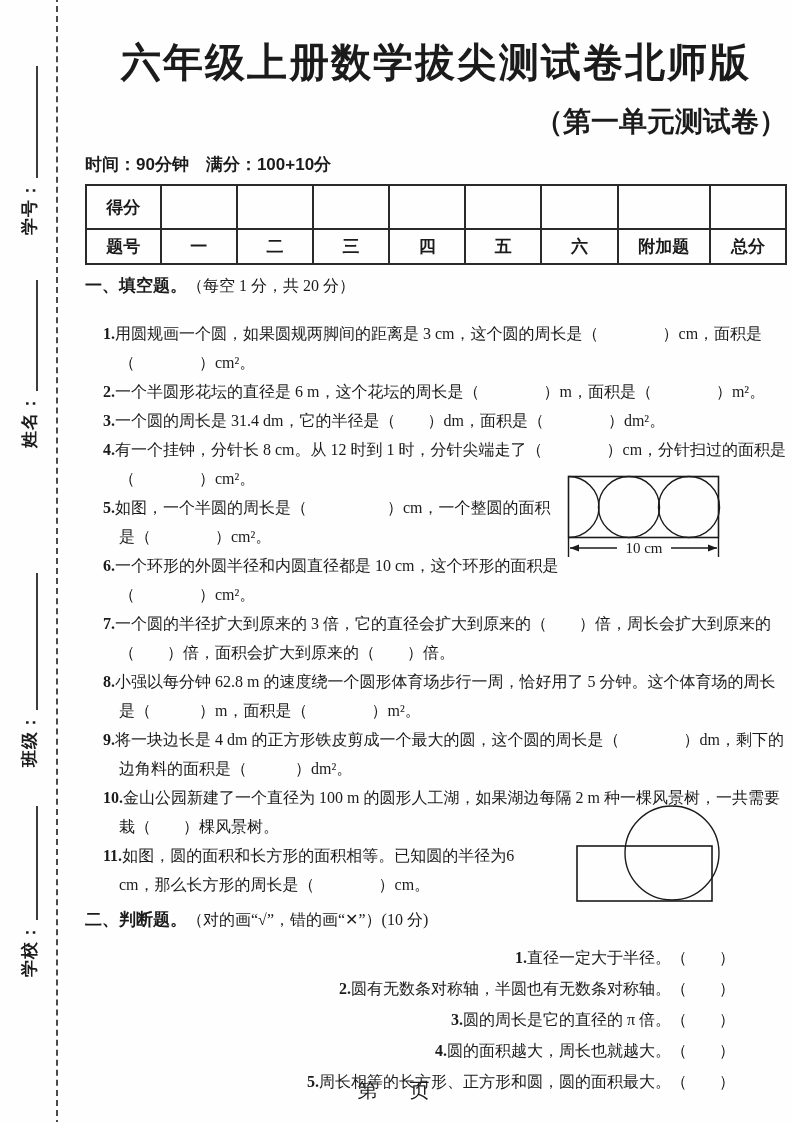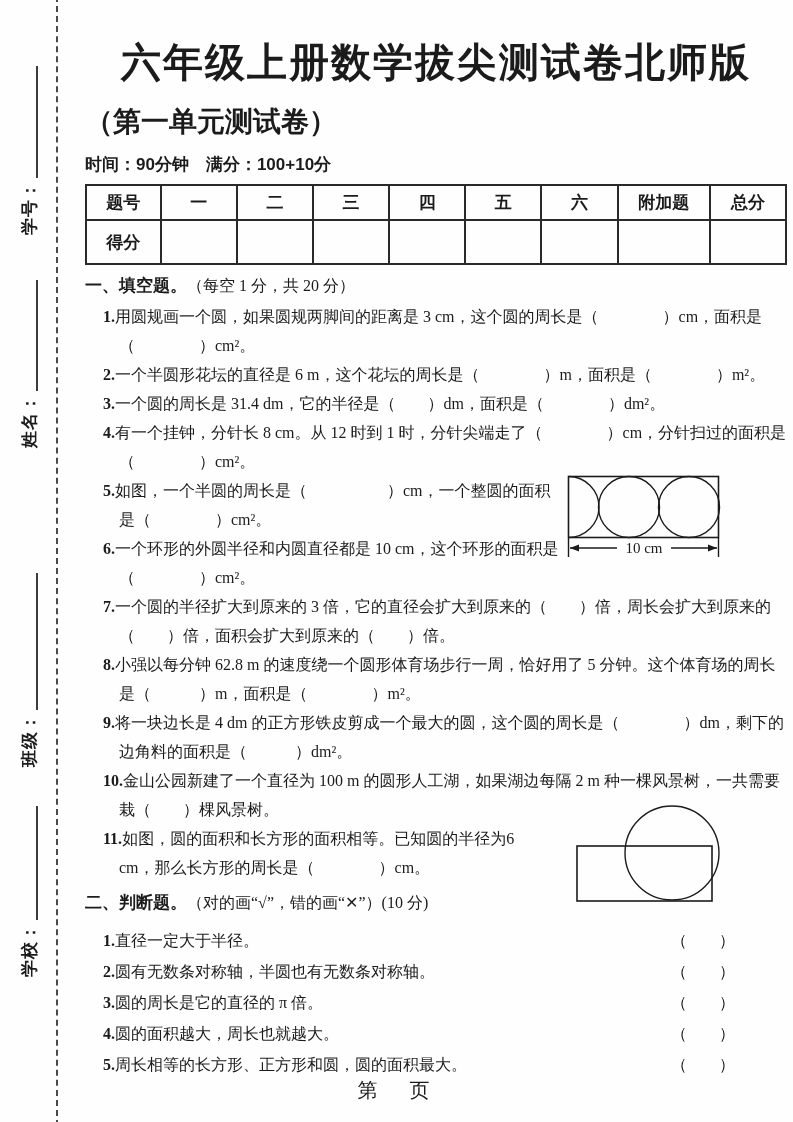--- a/index.html
+++ b/index.html
@@ -19,45 +19,45 @@
   .sfield .slabel{line-height:28px;}
   .sfield .sline{flex:1 1 auto; border-bottom:2px solid #3c3c3c; margin:0 3px 6px 3px;}
   
   .main{position:absolute; left:85px; top:0; width:702px;}
   .title{
     margin:36px 0 0 0; text-align:center; font-size:40px; line-height:52px;
     letter-spacing:2px; font-weight:bold; white-space:nowrap;
     font-family:"Liberation Sans","DejaVu Sans",sans-serif;
   }
   .subtitle{
-    margin:14px 0 0 0; text-align:left; font-size:28px; line-height:40px;
+    margin:14px 0 0 0; text-align:right; font-size:28px; line-height:40px;
     font-weight:bold; font-family:"Liberation Sans","DejaVu Sans",sans-serif;
   }
   .info{
     margin-top:12px; text-align:left; font-size:17px; line-height:22px; font-weight:bold;
     font-family:"Liberation Sans","DejaVu Sans",sans-serif; padding-right:2px;
   }
   
   table.score{border-collapse:collapse; width:100%; margin-top:8px; table-layout:fixed;}
   table.score th, table.score td{border:2px solid #2a2a2a; text-align:center; font-size:17px;}
   table.score th{height:31px; font-weight:bold;}
   table.score td{height:40px;}
   table.score td.rowlab{font-weight:bold;}
   col.c-num{width:10.2%;} col.c-first{width:10.4%;} col.c-extra{width:12.6%;} col.c-total{width:10.4%;}
   
   .sec-head{margin-top:8px; font-size:17px; line-height:26px;}
   .sec-head .st{font-weight:bold;}
   .sec-head .sn{font-size:16px;margin-top:44px;}
-  .questions{margin-top:3px; font-size:16px; line-height:29px;}
+  .questions{margin-top:20px; font-size:16px; line-height:29px;}
   .q{margin:0 0 0 18px; padding-left:16px; text-indent:-16px;}
   .q b{font-family:"Liberation Serif",serif;}
   .q.pr-fig1{padding-right:228px;}
   .q.pr-fig2{padding-right:250px;}
   .tflist{margin-top:10px; font-size:16px;}
-  .tfrow{display:flex; justify-content:space-between; align-items:flex-start; line-height:29px; margin-bottom:2px;}
+  .tfrow{display:flex; justify-content:space-between; align-items:flex-start; line-height:29px; margin-bottom:2px;text-align:right;}
   .tfrow .q{flex:1 1 auto;}
   .tfrow .bracket{flex:0 0 auto; margin-right:52px; white-space:nowrap;}
   
   .fig{position:absolute;}
   .fig svg{display:block;}
   .fig text{font-size:15px; font-family:"Liberation Serif",serif; fill:#1b1b1b;}
   
   .footer{position:absolute; left:0; bottom:18px; width:100%; text-align:center;
           font-size:20px; letter-spacing:6px;}
 </style>
@@ -99,40 +99,40 @@
           <col class="c-first">
           <col class="c-first">
         <col class="c-first">
           <col class="c-first">
           <col class="c-first">
           <col class="c-extra">
           <col class="c-total">
       </colgroup>
       <tbody>
           <tr>
+        <td class="rowlab">得分</td>
+        <td></td>
+        <td></td>
+        <td></td>
+        <td></td>
+        <td></td>
+        <td></td>
+        <td></td>
+        <td></td>
+      </tr>
+      <tr>
         <th>题号</th>
         <th>一</th>
         <th>二</th>
         <th>三</th>
         <th>四</th>
         <th>五</th>
         <th>六</th>
         <th>附加题</th>
         <th>总分</th>
-      </tr>
-      <tr>
-        <td class="rowlab">得分</td>
-        <td></td>
-        <td></td>
-        <td></td>
-        <td></td>
-        <td></td>
-        <td></td>
-        <td></td>
-        <td></td>
       </tr>
     </tbody>
       </table>
 
     <div class="sec-head">
       <span class="st">一、填空题。</span><span class="sn">（每空 1 分，共 20 分）</span>
     </div>
     <div class="questions">
       <p class="q"><b>1.</b><span>用圆规画一个圆，如果圆规两脚间的距离是 3 cm，这个圆的周长是（　　　　）cm，面积是（　　　　）cm²。</span></p>
       <p class="q"><b>2.</b><span>一个半圆形花坛的直径是 6 m，这个花坛的周长是（　　　　）m，面积是（　　　　）m²。</span></p>

